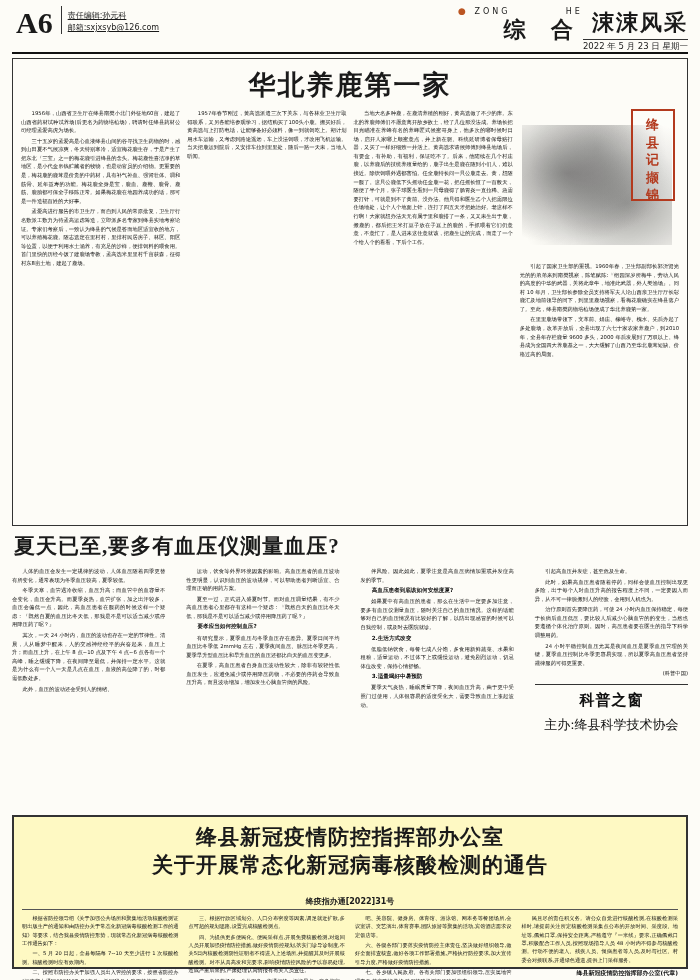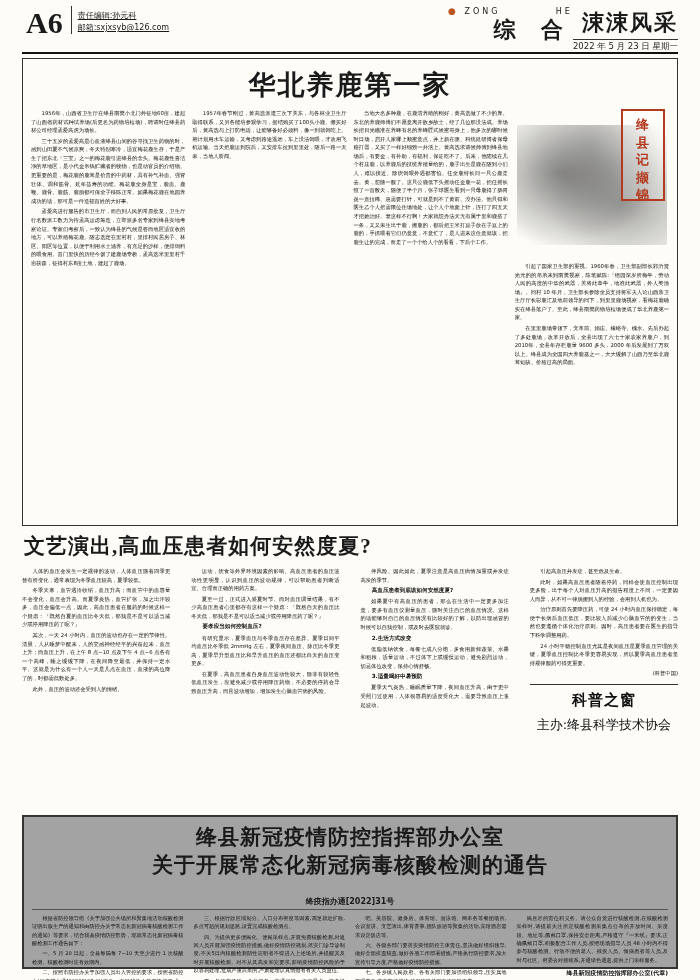--- a/index.html
+++ b/index.html
@@ -5,21 +5,21 @@
   * { box-sizing: border-box; }
   html, body { margin:0; padding:0; }
   body {
     width:700px; height:980px;
     background:#fdfcf7;
     font-family:"DejaVu Sans", sans-serif;
     color:#1a1a1a;
     position:relative;
     overflow:hidden;
   }
-  .page { position:absolute; inset:0; padding:6px 22px; }
+  .page { position:absolute; inset:0; padding:6px 12px; }
 
   
   .masthead { display:flex; align-items:flex-start; height:44px; position:relative; }
   .pagenum {
     font-family:"Liberation Serif", serif;
     font-size:30px; font-weight:bold; line-height:1;
     padding:2px 8px 0 4px;
   }
   .editor-block { font-size:8px; line-height:1.5; padding-top:4px; border-left:1px solid #333; padding-left:6px;text-decoration:underline;}
   .editor-block div { white-space:nowrap; }
@@ -81,21 +81,21 @@
   .art2 .cols { display:flex; gap:21px; }
   .art2 .col { width:calc((100% - 27px)/4); }
   .sub { font-weight:bold; font-size:5.6px; text-indent:0; margin:3px 0 2px 0; }
   .kx-box { margin-top:6px; text-align:center; }
   .kx-title { font-family:"Liberation Serif", serif; font-size:15px; font-weight:bold; letter-spacing:1px;}
   .kx-sub { font-size:13px; margin-top:2px; }
   .kx-rule { border-top:1px solid #333; margin:3px 0; }
   .src { font-size:5.3px; text-align:right; margin-top:2px;}
 
   
-  .notice { border:2px solid #333; margin-top:5px; height:154px; padding:6px 8px; background:#a3a3a3; }
+  .notice { border:2px solid #333; margin-top:5px; height:154px; padding:6px 8px; background:#fef9c3; }
   .notice .nh {
     font-family:"Liberation Serif", serif;
     text-align:center; font-weight:bold; font-size:21px; line-height:1.35; letter-spacing:1px;
   }
   .notice .nnum { text-align:center; font-size:8px; margin:16px 0 2px 0; font-weight:bold; }
   .nrule { border-top:1px solid #555; margin:2px 0 4px 0; }
   .notice .cols { display:flex; gap:10px; }
   .notice .col { width:calc((100% - 30px)/4); font-size:5.2px; }
   .sign { text-align:right; font-size:6px; line-height:1.7; font-weight:bold; margin-top:4px;}
 </style>
@@ -151,21 +151,21 @@
             <span>锦</span>
           </div>
         </div>
         <p>引起了国家卫生部的重视。1960年春，卫生部副部长郭沂贤光元的的弟弟来到南樊视察，陈笔赋陈:『组园深岁所梅牛，劳动人民的高度的中华的武器，关将此章牛，地准此武器，外人类渔场』。同村 10 年月，卫生部长参除全员支持将军夫人论山西亲卫生厅厅长彰鹿汇及地前领导的同下，到里里鹿场视察，看梅花鹿确实在绛县落户了。至此，绛县南樊药物培植场便成了华北养鹿第一家。</p>
         <p>在里里鹿场带领下，文革前、娟庄、橡峪寺、槐水、先后办起了多处鹿场，改革开放后，全县出现了六七十家农家养鹿户，到2010年，全县年存栏鹿量 9600 多头，2000 年后发展到了万双以上。绛县成为全国四大养鹿基之一，大大缓解了山西乃至华北鹿茸短缺、价格过高的局面。</p>
       </div>
     </div>
   </div>
 
   <div class="art2">
-    <h2>文艺演出,高血压患者如何安然度夏?</h2>
+    <h2>夏天已至,要多有血压仪测量血压?</h2>
     <div class="cols">
       <div class="col">
         <p>人体的血压会发生一定规律的波动，人体血压随着四季更替有所变化，通常表现为冬季血压较高，夏季较低。</p>
         <p>冬季天寒，血管遇冷收缩，血压升高；而血管中的血容量不会变化，血压会升高。而夏季炎热，血管扩张，加之出汗较多，血压会偏低一点，因此，高血压患者在服药的时候这样一个疑虑：『既然自夏的血压比冬天低，那我是不是可以适当减少或停用降压药了呢？』</p>
         <p>其次，一天 24 小时内，血压的波动也存在一定的节律性。清晨，人从睡梦中醒来，人的交感神经经平的兴奋起来，血压上升；而血压上升，在上午 8 点~10 点及下午 4 点~6 点各有一个高峰，睡之缓缓下降，在夜间降至最低，并保持一定水平。这就是为什么有一个人一天是几点在血压，血液的高位降了的，时都需低数处多。</p>
         <p>此外，血压的波动还会受到人的情绪、</p>
       </div>
       <div class="col">
         <p>运动，饮食等外界环境因素的影响。高血压患者的血压波动性更明显，认识到血压的波动规律，可以帮助患者判断适宜、合理而正确的用药方案。</p>
         <p>夏至一过，正式进入盛夏时节。而对血压调量结果，有不少高血压患者心里都存有这样一个疑虑：『既然自天的血压比冬天低，那我是不是可以适当减少或停用降压药了呢？』</p>

